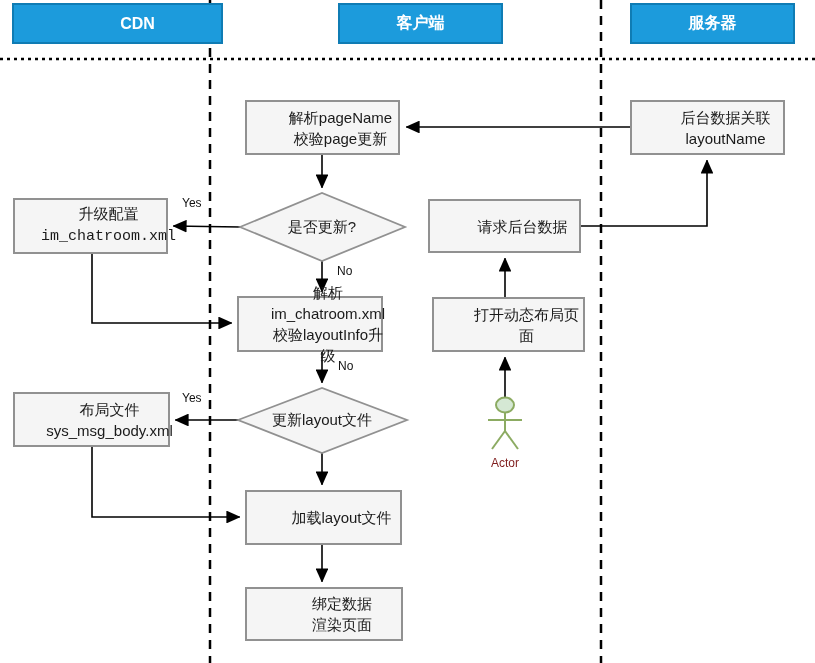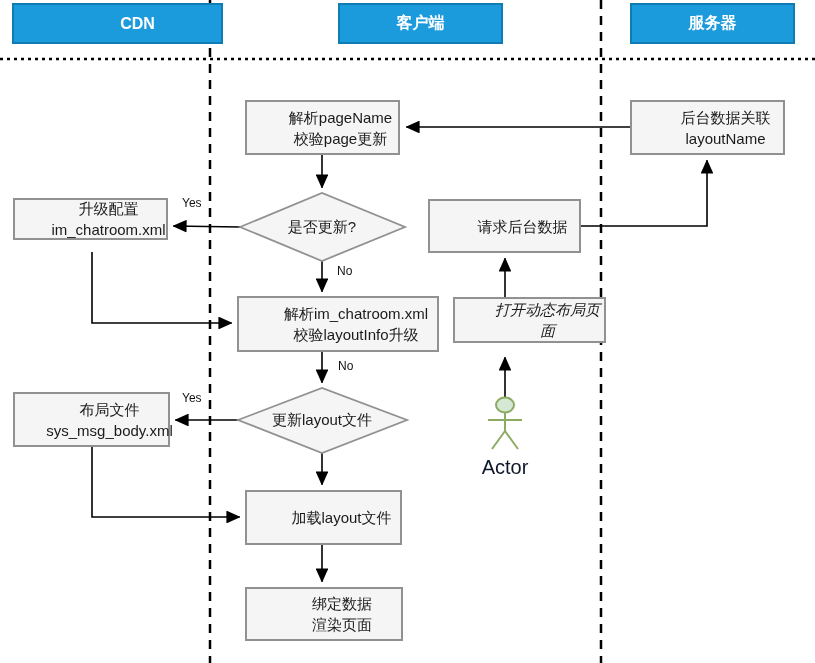--- a/index.html
+++ b/index.html
@@ -46,22 +46,22 @@
     text-align: center;
     white-space: nowrap;
   }
   .edge-label {
     position: absolute;
     color: #111111;
     font-size: 12px;
   }
   .actor-label {
     position: absolute;
-    color: #0f172a;
-    font-size: 20px;
+    color: #7f1d1d;
+    font-size: 12px;
     text-align: center;
   }
   .watermark {
     position: absolute;
     color: #c4c4c4;
     font-size: 16px;
     text-align: right;
   }
 </style>
 </head>
@@ -108,26 +108,26 @@
   </svg>
 
   <div class="lane-header" style="left:12px; top:3px; width:167px;padding-left:40px;">CDN</div>
   <div class="lane-header" style="left:338px; top:3px; width:161px;">客户端</div>
   <div class="lane-header" style="left:630px; top:3px; width:161px;">服务器</div>
 
   <div class="node" style="left:245px; top:100px; width:155px; height:55px;">解析pageName
 校验page更新</div>
   <div class="node" style="left:630px; top:100px; width:155px; height:55px;">后台数据关联
 layoutName</div>
-  <div class="node" style="left:13px; top:198px; width:155px; height:42px;">升级配置
+  <div class="node" style="left:13px; top:198px; width:155px; height:56px;font-family:Liberation Mono, monospace;">升级配置
 im_chatroom.xml</div>
   <div class="node" style="left:428px; top:199px; width:153px; height:54px;">请求后台数据</div>
-  <div class="node" style="left:237px; top:296px; width:202px; height:56px;">解析im_chatroom.xml
+  <div class="node" style="left:237px; top:296px; width:146px; height:56px;">解析im_chatroom.xml
 校验layoutInfo升级</div>
-  <div class="node" style="left:453px; top:297px; width:153px; height:46px;font-style:italic;">打开动态布局页面</div>
+  <div class="node" style="left:432px; top:297px; width:153px; height:55px;">打开动态布局页面</div>
   <div class="node" style="left:13px; top:392px; width:157px; height:55px;">布局文件
 sys_msg_body.xml</div>
   <div class="node" style="left:245px; top:490px; width:157px; height:55px;">加载layout文件</div>
   <div class="node" style="left:245px; top:587px; width:158px; height:54px;">绑定数据
 渲染页面</div>
 
   <div class="diamond-text" style="left:252px; top:218px; width:140px;">是否更新?</div>
   <div class="diamond-text" style="left:242px; top:411px; width:160px;">更新layout文件</div>
 
   <div class="edge-label" style="left:182px; top:196px;">Yes</div>

